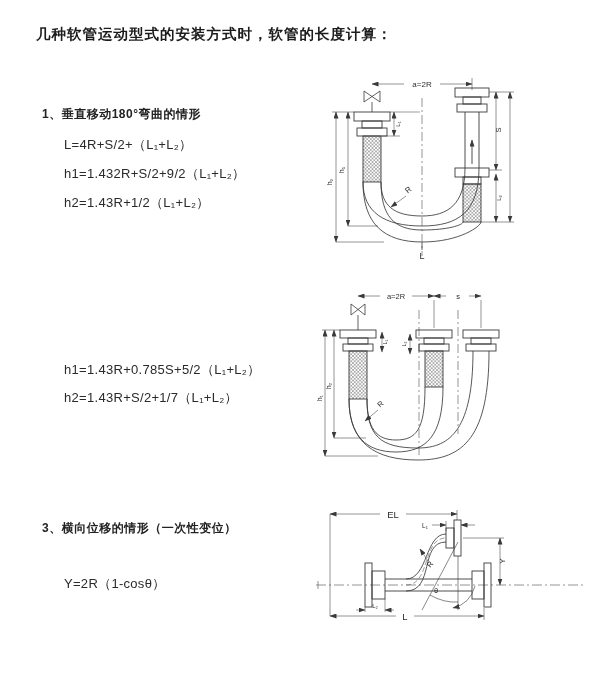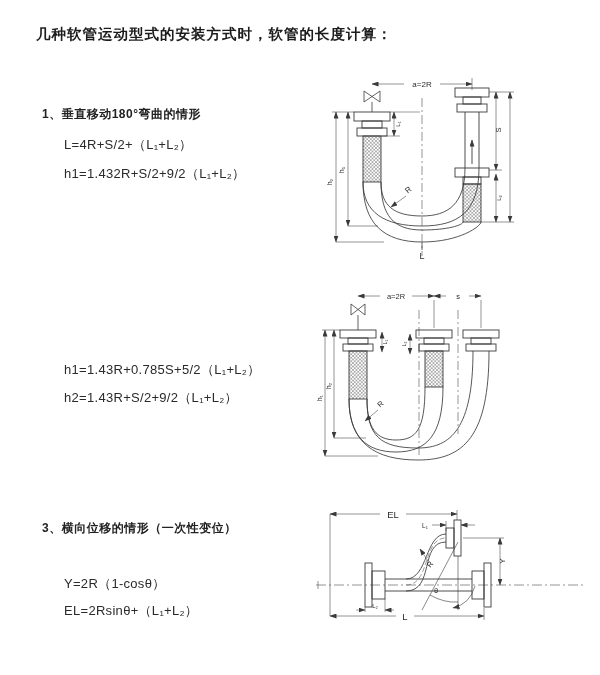--- a/index.html
+++ b/index.html
@@ -26,27 +26,27 @@
 </head>
 <body>
 
 <div class="page">
 
   <div class="title">几种软管运动型式的安装方式时，软管的长度计算：</div>
 
   <div class="heading" style="left:42px; top:106px">1、垂直移动180°弯曲的情形</div>
   <div class="formula" style="left:64px; top:136px">L=4R+S/2+（L₁+L₂）</div>
   <div class="formula" style="left:64px; top:165px">h1=1.432R+S/2+9/2（L₁+L₂）</div>
+  <div class="formula" style="left:64px; top:194px">h2=1.43R+1/2（L₁+L₂）</div>
 
   <div class="formula" style="left:64px; top:361px">h1=1.43R+0.785S+5/2（L₁+L₂）</div>
-  <div class="formula" style="left:64px; top:389px">h2=1.43R+S/2+9/2（L₁+L₂）</div>
+  <div class="formula" style="left:64px; top:389px">h2=1.43R+S/2+1/7（L₁+L₂）</div>
 
   <div class="heading" style="left:42px; top:520px">3、横向位移的情形（一次性变位）</div>
   <div class="formula" style="left:64px; top:575px">Y=2R（1-cosθ）</div>
-  <div class="formula" style="left:64px; top:602px">EL=2Rsinθ+（L₁+L₂）</div>
 
   <svg style="left:320px; top:64px" width="268" height="196" viewBox="0 0 268 196">
     <defs>
       <marker id="ae1" markerWidth="7" markerHeight="5" refX="6.5" refY="2.5" orient="auto" markerUnits="userSpaceOnUse">
         <path d="M0,0 L7,2.5 L0,5 Z" fill="#3a3a3a"></path>
         </marker>
       <marker id="as1" markerWidth="7" markerHeight="5" refX="0.5" refY="2.5" orient="auto" markerUnits="userSpaceOnUse">
         <path d="M7,0 L0,2.5 L7,5 Z" fill="#3a3a3a"></path>
         </marker>
       <pattern id="braid1" width="3.5" height="3.5" patternUnits="userSpaceOnUse">

